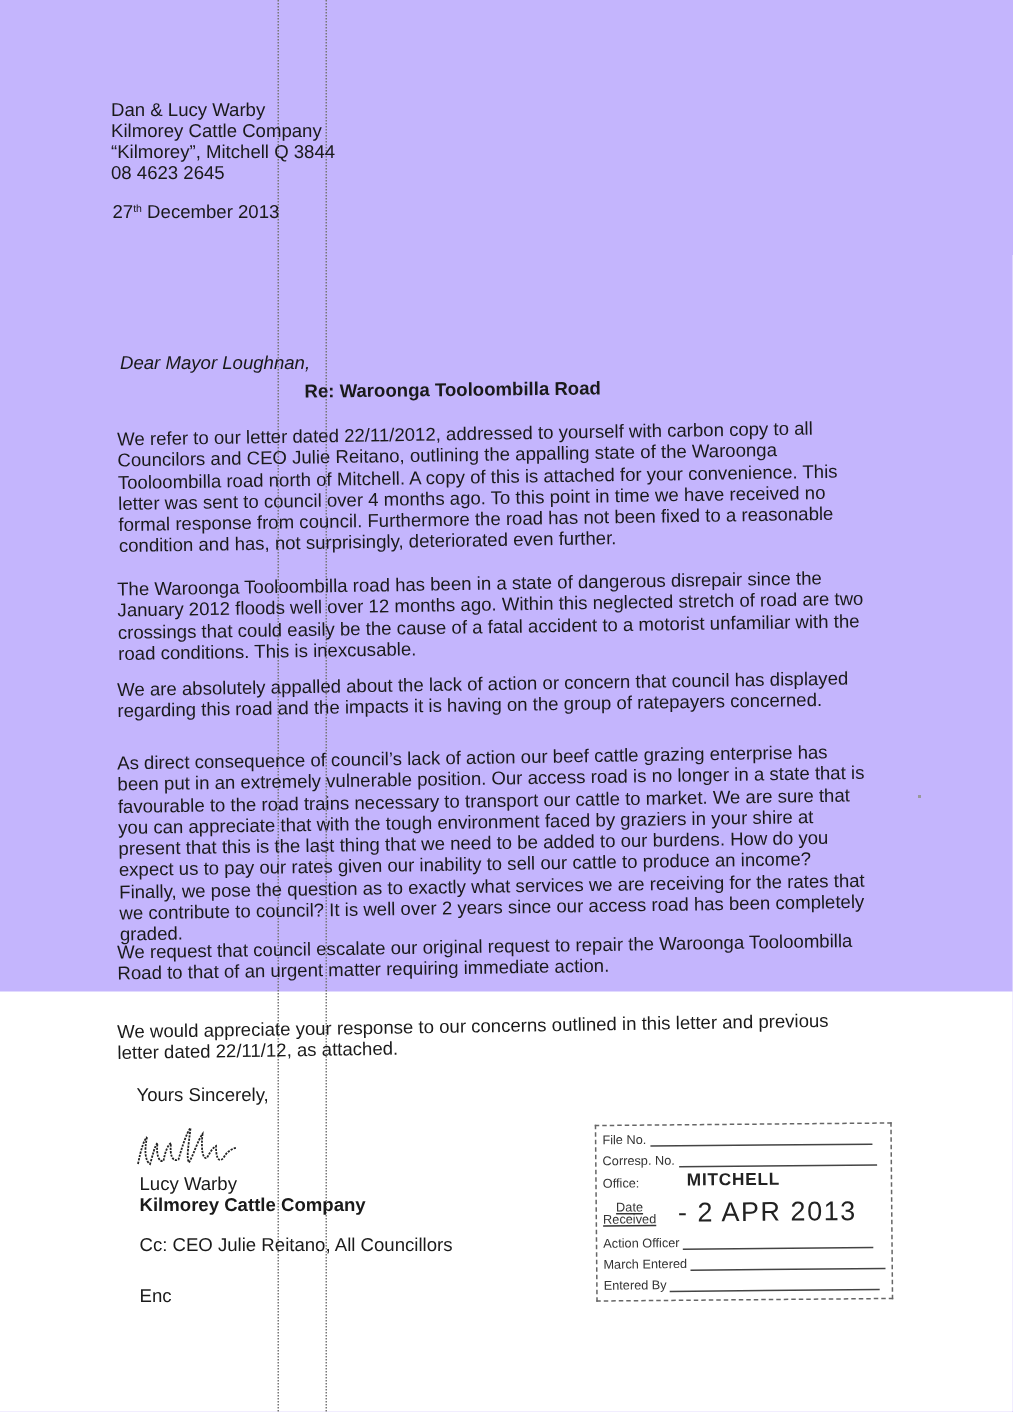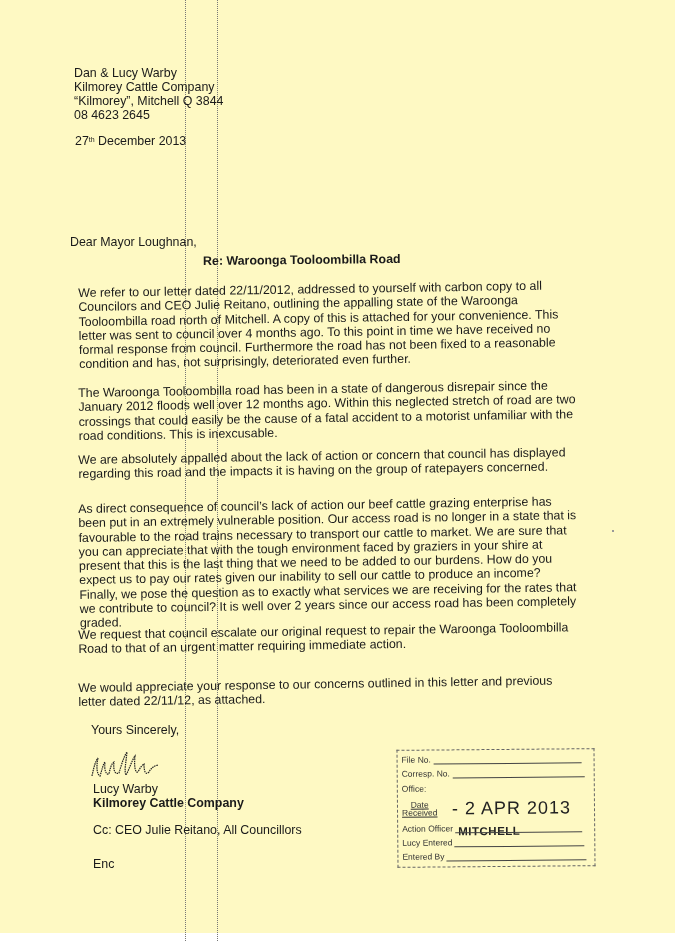--- a/index.html
+++ b/index.html
@@ -1,31 +1,31 @@
 <!DOCTYPE html>
 <html><head>
 <meta charset="utf-8">
 <style>
   html, body { margin: 0; padding: 0; background: #ffffff; }
   body {
     width: 675px; height: 941px; position: relative; overflow: hidden;
     font-family: "Liberation Sans", sans-serif; color: #1a1a1a;
     font-size: 12.4px;
   }
-  .page { position: absolute; left: 0; top: 0; width: 675px; height: 933px; background: #fef9c3; }
+  .page { position: absolute; left: 0; top: 0; width: 675px; height: 661px; background: #c4b5fd; }
   .scan-line {
     position: absolute; top: 0; height: 941px; width: 0;
     border-left: 1px dotted #777;
   }
   .line { position: absolute; white-space: nowrap; line-height: 14px; }
   .sender { left: 74px; top: 66px; line-height: 14px; }
   .date { left: 75px; top: 134px; }
   .date sup { font-size: 7px; vertical-align: top; position: relative; top: -1px; }
   .recipient { left: 78px; top: 166px; line-height: 14.5px; }
-  .salutation { left: 70px; top: 235px; }
+  .salutation { left: 80px; top: 235px; font-style: italic; }
   .subject { left: 203px; top: 254px; font-weight: bold; transform: rotate(-0.6deg); transform-origin: left center; }
   .para { position: absolute; left: 78px; width: 560px; line-height: 14.3px; transform: rotate(-0.9deg); transform-origin: left top; }
   .para div { white-space: nowrap; }
   .p1 { top: 286px; }
   .p2 { top: 386px; }
   .p3 { top: 453px; }
   .p4 { top: 502px; }
   .p5 { top: 628px; }
   .p6 { top: 681px; }
   .closing { left: 91px; top: 723px; }
@@ -33,21 +33,21 @@
   .signer { left: 93px; top: 782px; }
   .company { left: 93px; top: 796px; font-weight: bold; }
   .cc { left: 93px; top: 823px; }
   .enc { left: 93px; top: 857px; }
   .stamp {
     position: absolute; left: 397px; top: 749px; width: 196px; height: 116px;
     border: 1px dashed #666; transform: rotate(-0.5deg); font-size: 8.5px; color: #333;
   }
   .stamp .row { position: absolute; left: 4px; right: 6px; white-space: nowrap; }
   .stamp .rule { display: inline-block; border-bottom: 1px solid #444; vertical-align: bottom; }
-  .stamp .office-val { position: absolute; left: 56px; top: -2px; font-size: 11.5px; font-weight: bold; letter-spacing: 0.5px; color: #222; margin-top: 44px; }
+  .stamp .office-val { position: absolute; left: 56px; top: -2px; font-size: 11.5px; font-weight: bold; letter-spacing: 0.5px; color: #222; }
   .stamp .date-lbl { line-height: 8px; text-align: center; display: inline-block; text-decoration: underline; }
   .stamp .date-val { position: absolute; left: 50px; top: -2px; font-size: 18px; font-family: "Liberation Sans Narrow", "Liberation Sans", sans-serif; color: #222; letter-spacing: 1px; }
   .dot { position: absolute; width: 2px; height: 2px; background: #999; }
 </style>
 </head>
 <body>
 
 <div class="page">
 
   <div class="scan-line" style="left:185px"></div>
@@ -135,21 +135,21 @@
     </div>
     <div class="row" style="top:50px">
       <span class="date-lbl"><span>Date</span><br><span>Received</span></span>
       <span class="date-val">- 2  APR  2013</span>
     </div>
     <div class="row" style="top:73px">
       <span>Action Officer</span>
       <span class="rule" style="width:127px"></span>
     </div>
     <div class="row" style="top:87px">
-      <span>Lucy Entered</span>
+      <span>March Entered</span>
       <span class="rule" style="width:130px"></span>
     </div>
     <div class="row" style="top:101px">
       <span>Entered By</span>
       <span class="rule" style="width:140px"></span>
     </div>
   </div>
 
   <div class="dot" style="left:612px; top:530px"></div>
 </div>

